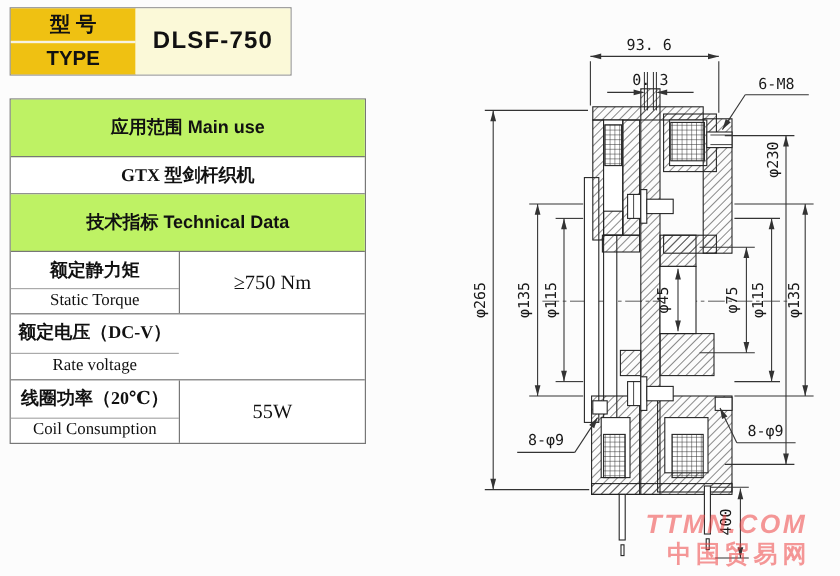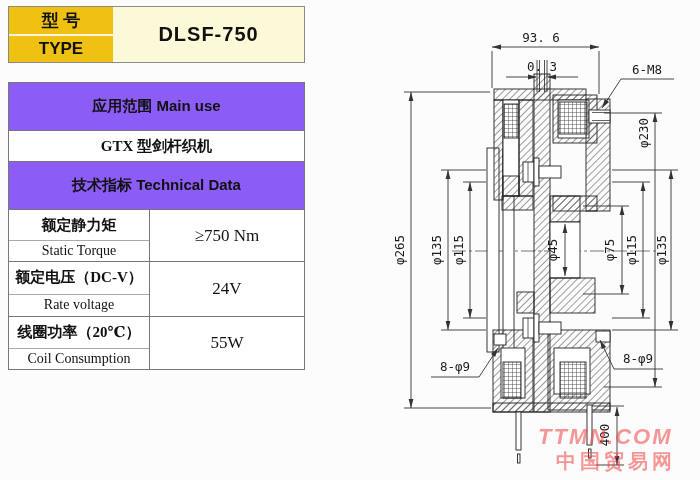--- a/index.html
+++ b/index.html
@@ -1,27 +1,27 @@
 <!DOCTYPE html>
 <html><head>
 <meta charset="utf-8">
 <style>
   * { margin:0; padding:0; box-sizing:border-box; }
   html,body { width:700px; height:480px; }
   body { position:relative; background:#fcfcfc; font-family:"Liberation Serif","DejaVu Serif",serif; color:#111; overflow:hidden; }
 
   
-  .type-block { position:absolute; left:8px; top:6px; width:297px; height:57px; display:flex; border:1px solid #8a8a8a; background:#fff; }
+  .type-block { position:absolute; left:8px; top:6px; width:235px; height:57px; display:flex; border:1px solid #8a8a8a; background:#fff; }
   .type-left { width:104px; background:#efc112; display:flex; flex-direction:column; }
   .type-left .cell { flex:1; display:flex; align-items:center; justify-content:center; font-family:"Liberation Sans","DejaVu Sans",sans-serif; font-weight:bold; font-size:17px; }
   .type-left .cell.cn { border-bottom:2px solid #f7f3e2; }
   .type-right { flex:1; background:#fbf9d8; display:flex; align-items:center; justify-content:center; font-family:"Liberation Sans","DejaVu Sans",sans-serif; font-weight:bold; font-size:20px; letter-spacing:1px; }
 
   .spec { position:absolute; left:8px; top:82px; width:297px; border:1px solid #777; background:#fff; }
-  .hdr { height:48px; background:#8b5cf6; display:flex; align-items:center; justify-content:center; font-family:"Liberation Sans","DejaVu Sans",sans-serif; font-weight:bold; font-size:15px; border-bottom:1px solid #777; }
+  .hdr { height:48px; background:#bef264; display:flex; align-items:center; justify-content:center; font-family:"Liberation Sans","DejaVu Sans",sans-serif; font-weight:bold; font-size:15px; border-bottom:1px solid #777; }
   .plainrow { height:31px; display:flex; align-items:center; justify-content:center; font-size:15px; border-bottom:1px solid #777;font-weight:bold; }
   .srow { display:flex; border-bottom:1px solid #777; }
   .srow:last-child { border-bottom:none; }
   .srow .lab { width:140px; display:flex; flex-direction:column; }
   .srow .lab .cn { flex:6; display:flex; align-items:center; justify-content:center; font-weight:600; font-size:15px; border-bottom:1px solid #aaa; }
   .srow .lab .en { flex:4; display:flex; align-items:center; justify-content:center; font-size:14px; }
   .srow .val { flex:1; border-left:1px solid #777; display:flex; align-items:center; justify-content:center; font-size:17px; }
   .h52 { height:52px; } .h55 { height:55px; }
 
   
@@ -54,21 +54,20 @@
       <div class="cn">额定静力矩</div>
       <div class="en">Static Torque</div>
     </div>
     <div class="val">≥750 Nm</div>
   </div>
   <div class="srow h55">
     <div class="lab">
       <div class="cn">额定电压（DC-V）</div>
       <div class="en">Rate voltage</div>
     </div>
-    <div class="val">24V</div>
   </div>
   <div class="srow h52">
     <div class="lab">
       <div class="cn">线圈功率（20℃）</div>
       <div class="en">Coil Consumption</div>
     </div>
     <div class="val">55W</div>
   </div>
 </div>
 

